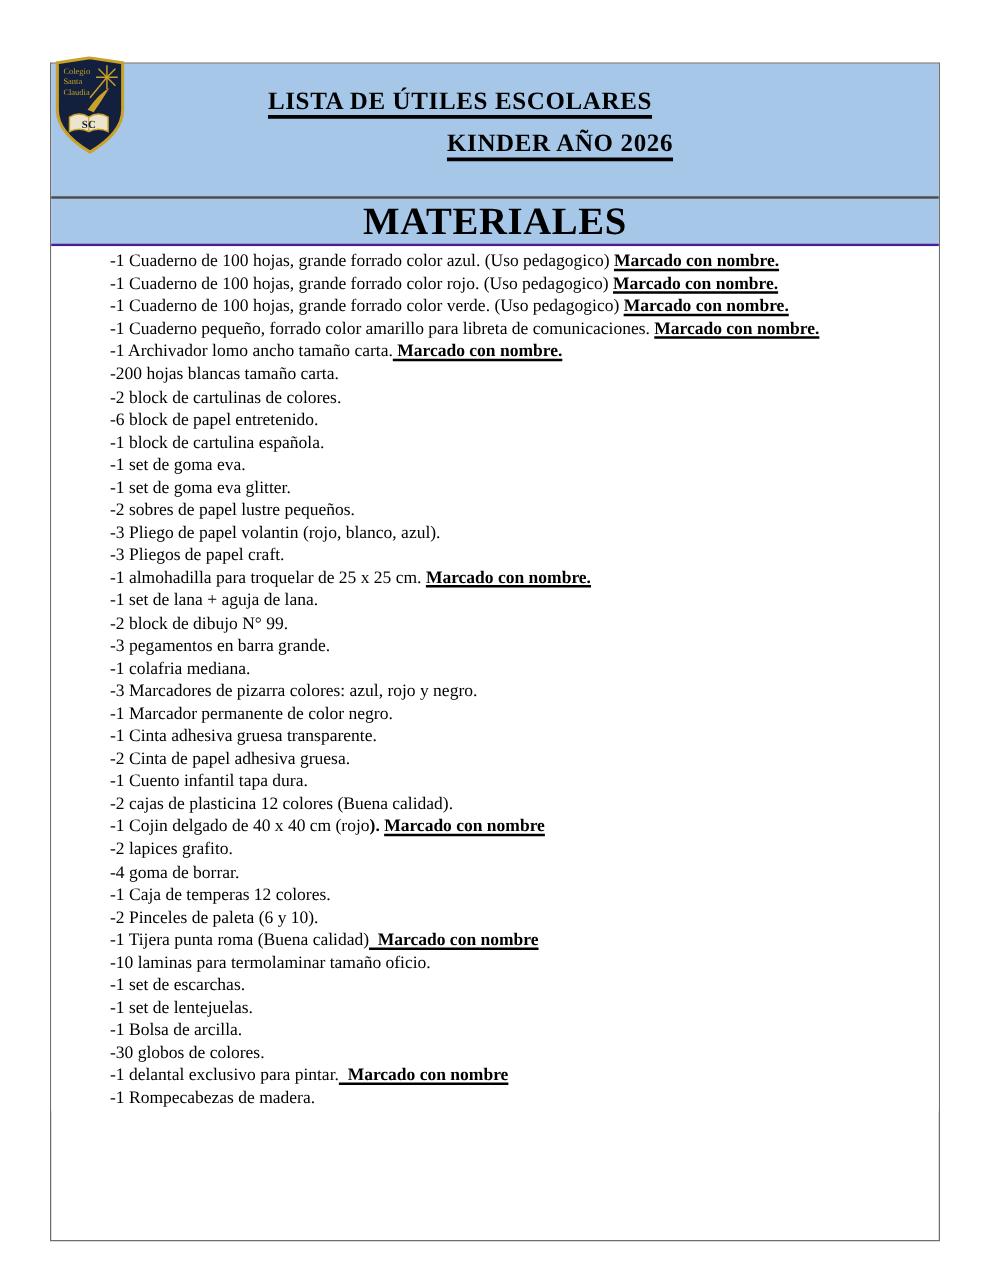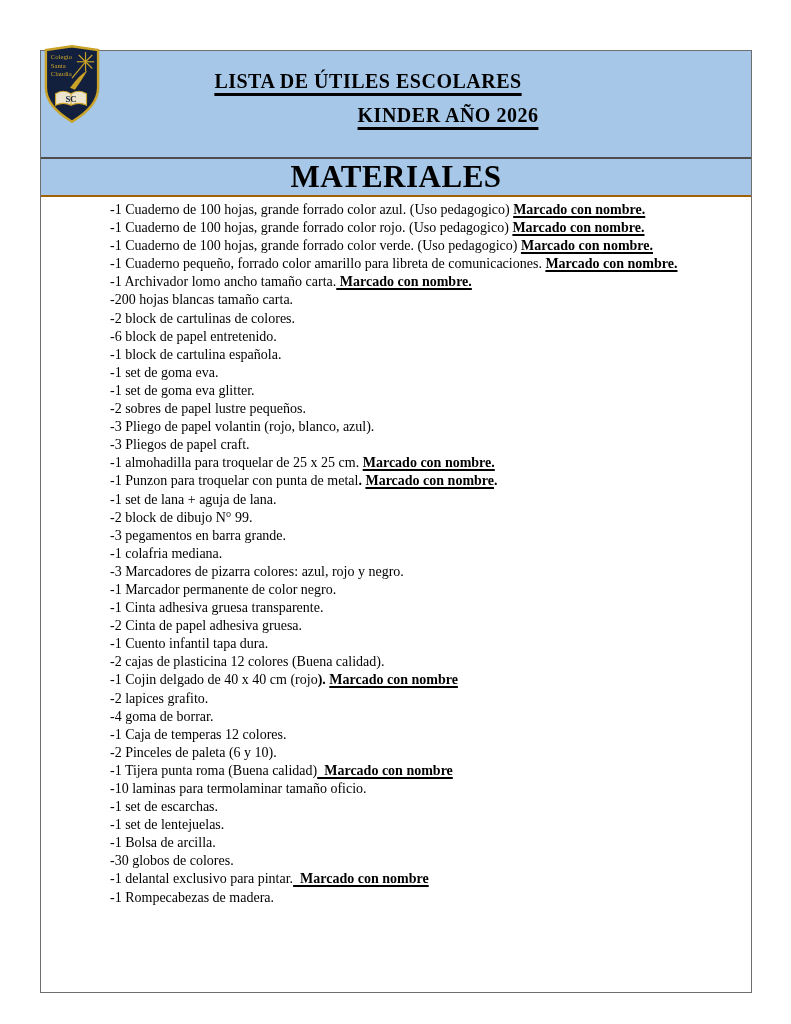--- a/index.html
+++ b/index.html
@@ -54,40 +54,40 @@
     text-decoration: underline;
     text-decoration-thickness: 3px;
     text-underline-offset: 5px;
   }
   .title-line.l1 { left: -28px; }
   .title-line.l2 { left: 52px; }
   
   .section-band {
     height: 36px;
     background: #a6c7e7;
-    border-bottom: 2px solid #a16207;
+    border-bottom: 2px solid #4c1d95;
     display: flex;
     align-items: center;
     justify-content: center;
   }
   .section-heading {
     font-weight: bold;
     font-size: 31px;
     letter-spacing: 0.5px;
   }
   
   .content-area {
     background: #ffffff;
     padding: 4px 8px 0 47px;
   }
   .materials-list {
     font-size: 14px;
     line-height: 18.1px;
   }
-  .item { white-space: nowrap; margin-left: 22px; }
+  .item { white-space: nowrap; }
   .item .b  { font-weight: bold; }
   .item .bu {
     font-weight: bold;
     text-decoration: underline;
     text-decoration-thickness: 2px;
     text-underline-offset: 2px;
   }
 </style>
 </head>
 <body>
@@ -145,21 +145,20 @@
           <div class="item"><span>-200 hojas blancas tamaño carta.</span></div>
           <div class="item"><span>-2 block de cartulinas de colores.</span></div>
           <div class="item"><span>-6 block de papel entretenido.</span></div>
           <div class="item"><span>-1 block de cartulina española.</span></div>
           <div class="item"><span>-1 set de goma eva.</span></div>
           <div class="item"><span>-1 set de goma eva glitter.</span></div>
           <div class="item"><span>-2 sobres de papel lustre pequeños.</span></div>
           <div class="item"><span>-3 Pliego de papel volantin (rojo, blanco, azul).</span></div>
           <div class="item"><span>-3 Pliegos de papel craft.</span></div>
           <div class="item"><span>-1 almohadilla para troquelar de 25 x 25 cm. </span><span class="bu">Marcado con nombre.</span></div>
-          <div class="item"><span>-1 Punzon para troquelar con punta de metal</span><span class="b">. </span><span class="bu">Marcado con nombre</span><span class="b">.</span></div>
           <div class="item"><span>-1 set de lana + aguja de lana.</span></div>
           <div class="item"><span>-2 block de dibujo N° 99.</span></div>
           <div class="item"><span>-3 pegamentos en barra grande.</span></div>
           <div class="item"><span>-1 colafria mediana.</span></div>
           <div class="item"><span>-3 Marcadores de pizarra colores: azul, rojo y negro.</span></div>
           <div class="item"><span>-1 Marcador permanente de color negro.</span></div>
           <div class="item"><span>-1 Cinta adhesiva gruesa transparente.</span></div>
           <div class="item"><span>-2 Cinta de papel adhesiva gruesa.</span></div>
           <div class="item"><span>-1 Cuento infantil tapa dura.</span></div>
           <div class="item"><span>-2 cajas de plasticina 12 colores (Buena calidad).</span></div>

